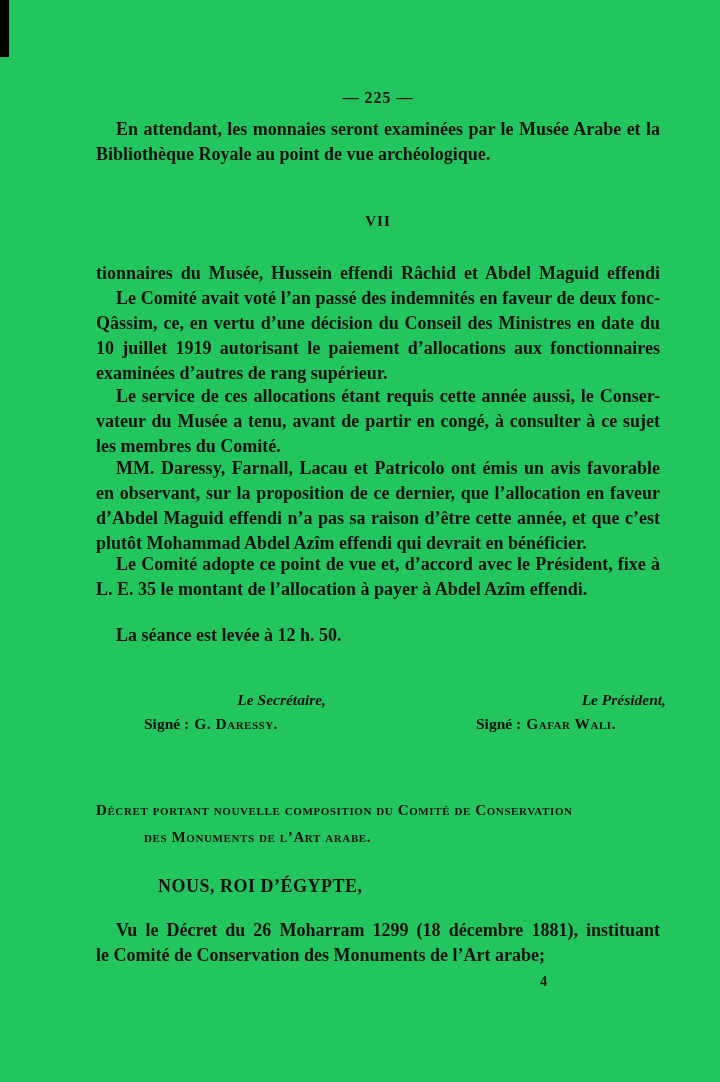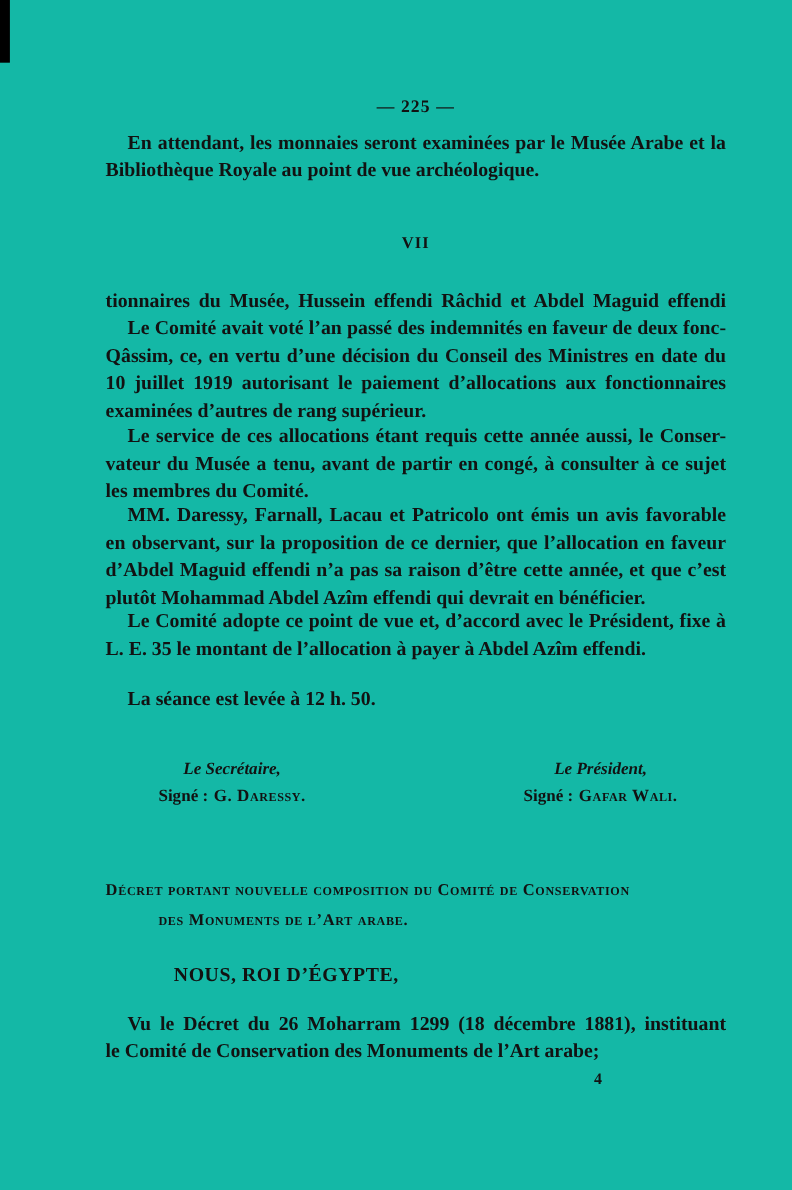--- a/index.html
+++ b/index.html
@@ -1,21 +1,21 @@
 <!DOCTYPE html>
 <html><head>
 <meta charset="utf-8">
 <style>
   * { margin: 0; padding: 0; box-sizing: border-box; }
   html, body { background: #ffffff; }
   .page {
     position: relative;
     width: 720px;
     height: 1082px;
-    background: #14b8a6;
+    background: #22c55e;
     color: #121212;
     font-family: "Liberation Serif", serif;
     font-weight: bold;
     overflow: hidden;
   }
   .artifact {
     position: absolute;
     left: 0; top: 0;
     width: 9px; height: 57px;
     background: #000000;
@@ -34,21 +34,21 @@
   }
   .line.last { text-align-last: left; }
   .line.indent { padding-left: 20px; }
   .line.center { text-align: center; text-align-last: center; white-space: normal; }
   .pagenum { font-size: 16px; letter-spacing: 1px; }
   .section-head { font-size: 15px; letter-spacing: 1px; }
   .sig-row { height: 60px; }
   .sig-col { position: absolute; top: 0; text-align: center; font-size: 15.5px; line-height: 24px; }
   .sig-col.left-col { left: 0; width: 230px; }
   .sig-col.right-col { left: 330px; width: 240px; }
-  .role { font-style: italic; }
+  .role { font-style: italic; text-align: right; }
   .sc { font-variant: small-caps; letter-spacing: 0.5px; }
   .signed-label { margin-right: 5px; }
   .decret-line {
     font-variant: small-caps;
     font-size: 15px;
     line-height: 27px;
     letter-spacing: 0.6px;
     white-space: nowrap;
   }
   .decret-line.indent2 { padding-left: 48px; }

